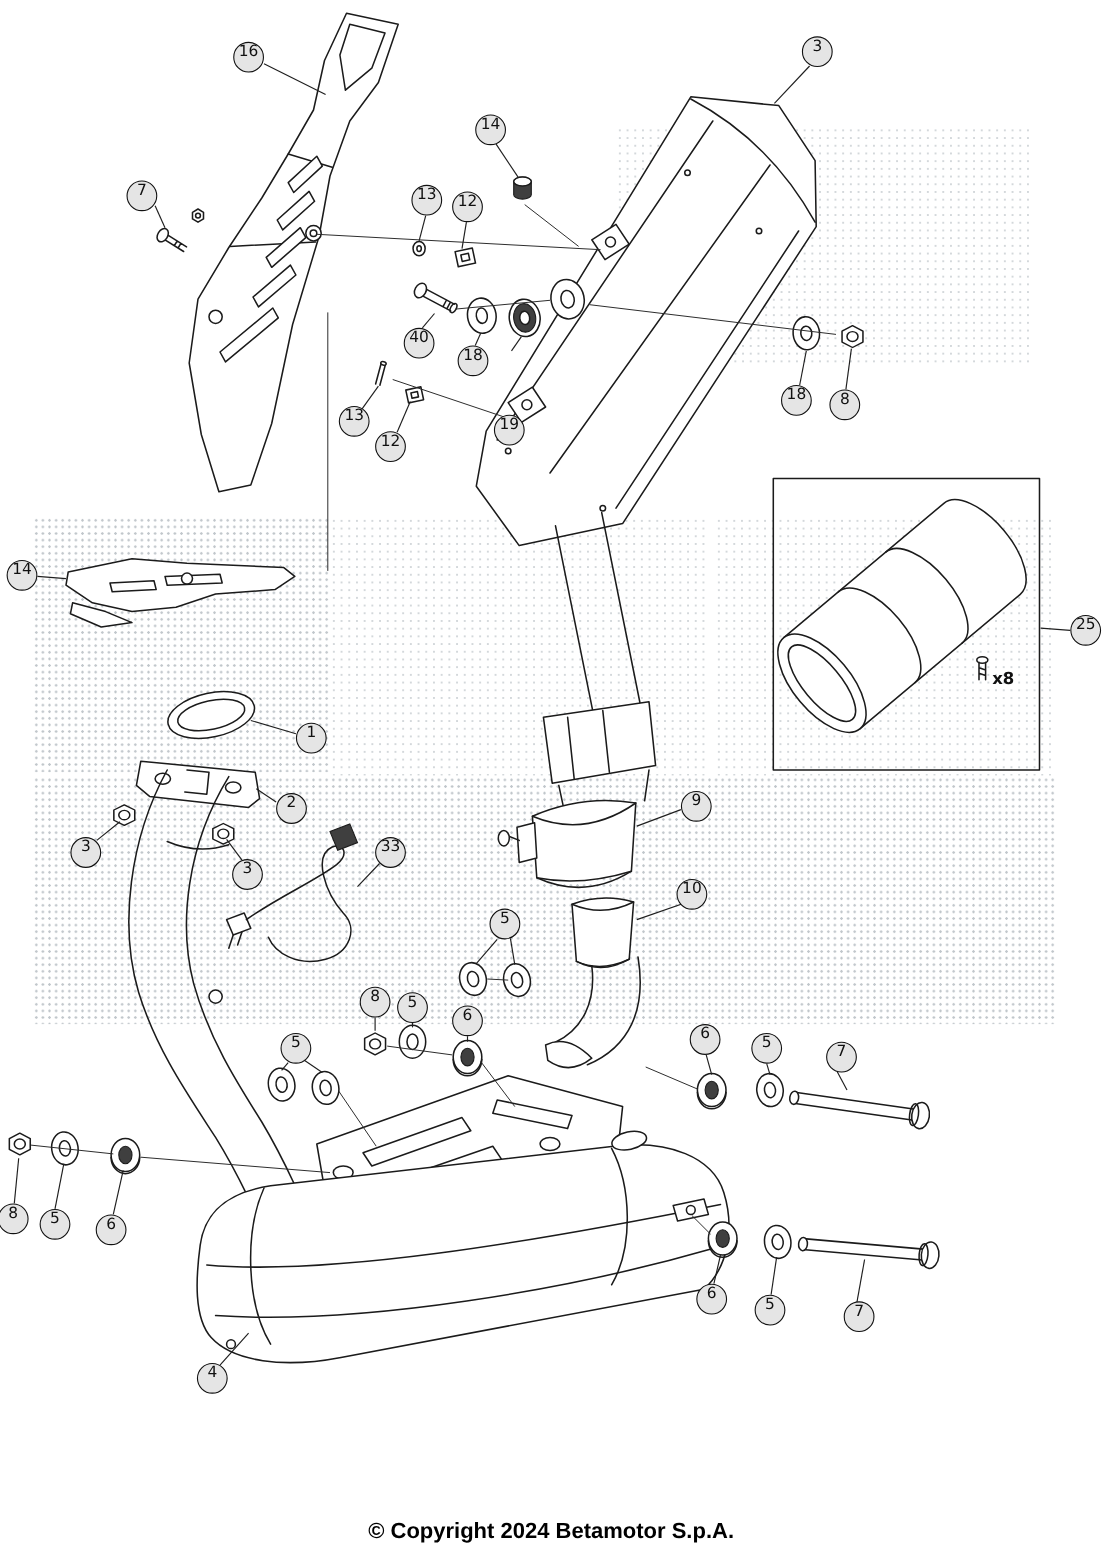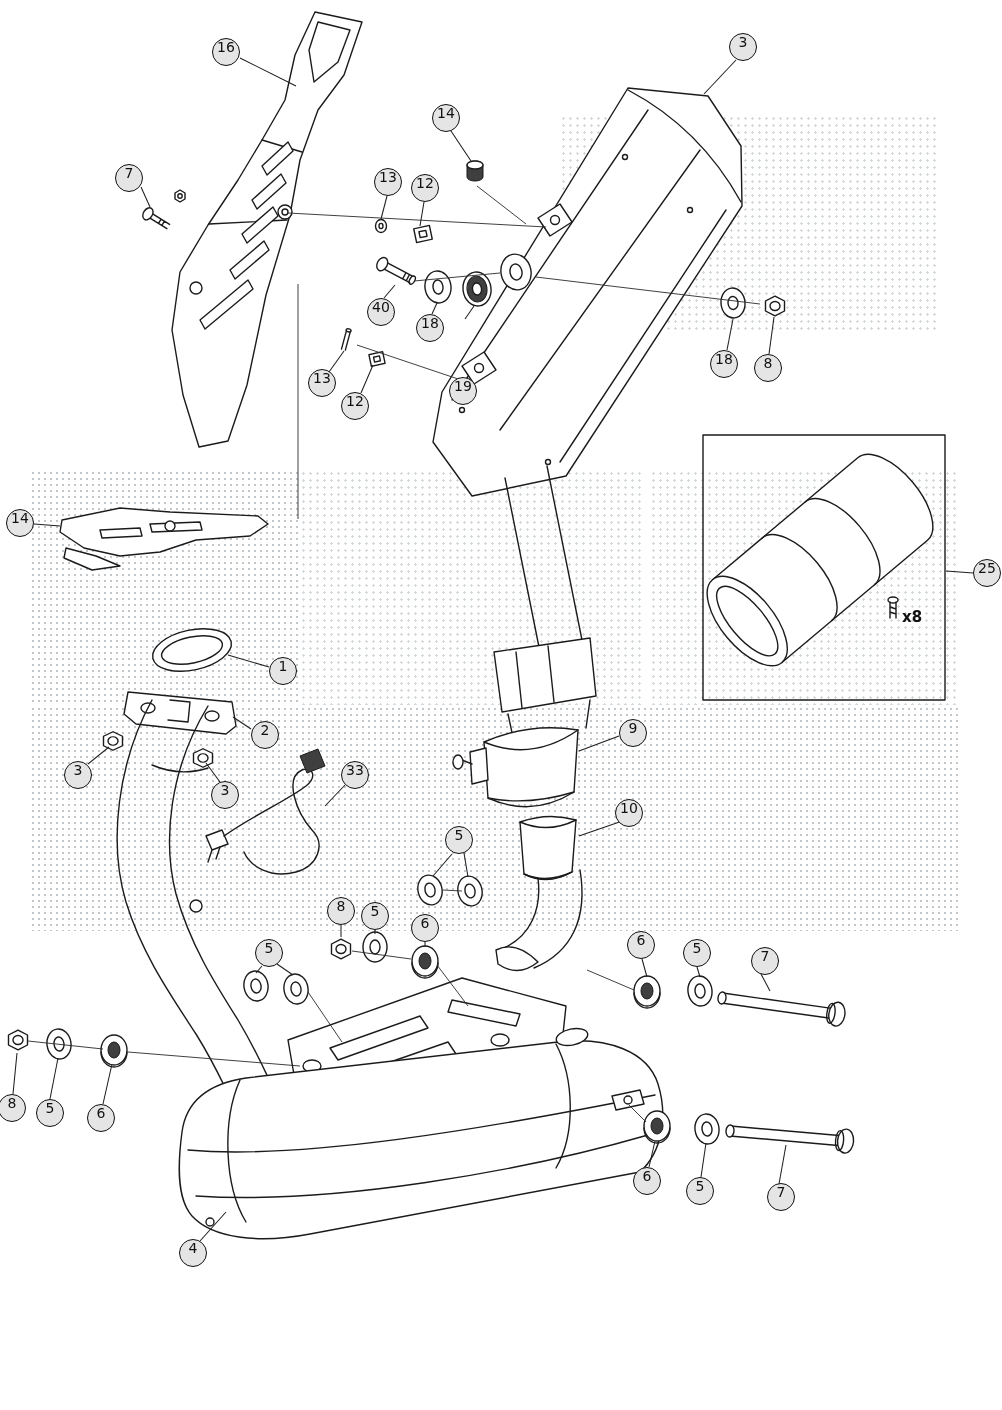--- a/index.html
+++ b/index.html
@@ -480,13 +480,14 @@
       <span class="callout-num">5</span>
     </div>
       <div class="callout" style="left: 781px; top: 1197px;">
       <span class="callout-num">7</span>
     </div>
       <div class="callout" style="left: 193px; top: 1253px;">
       <span class="callout-num">4</span>
     </div>
     </div>
 
+  <div class="copyright">© Copyright 2024 Betamotor S.p.A.</div>
 </div>
 
 </body></html>

